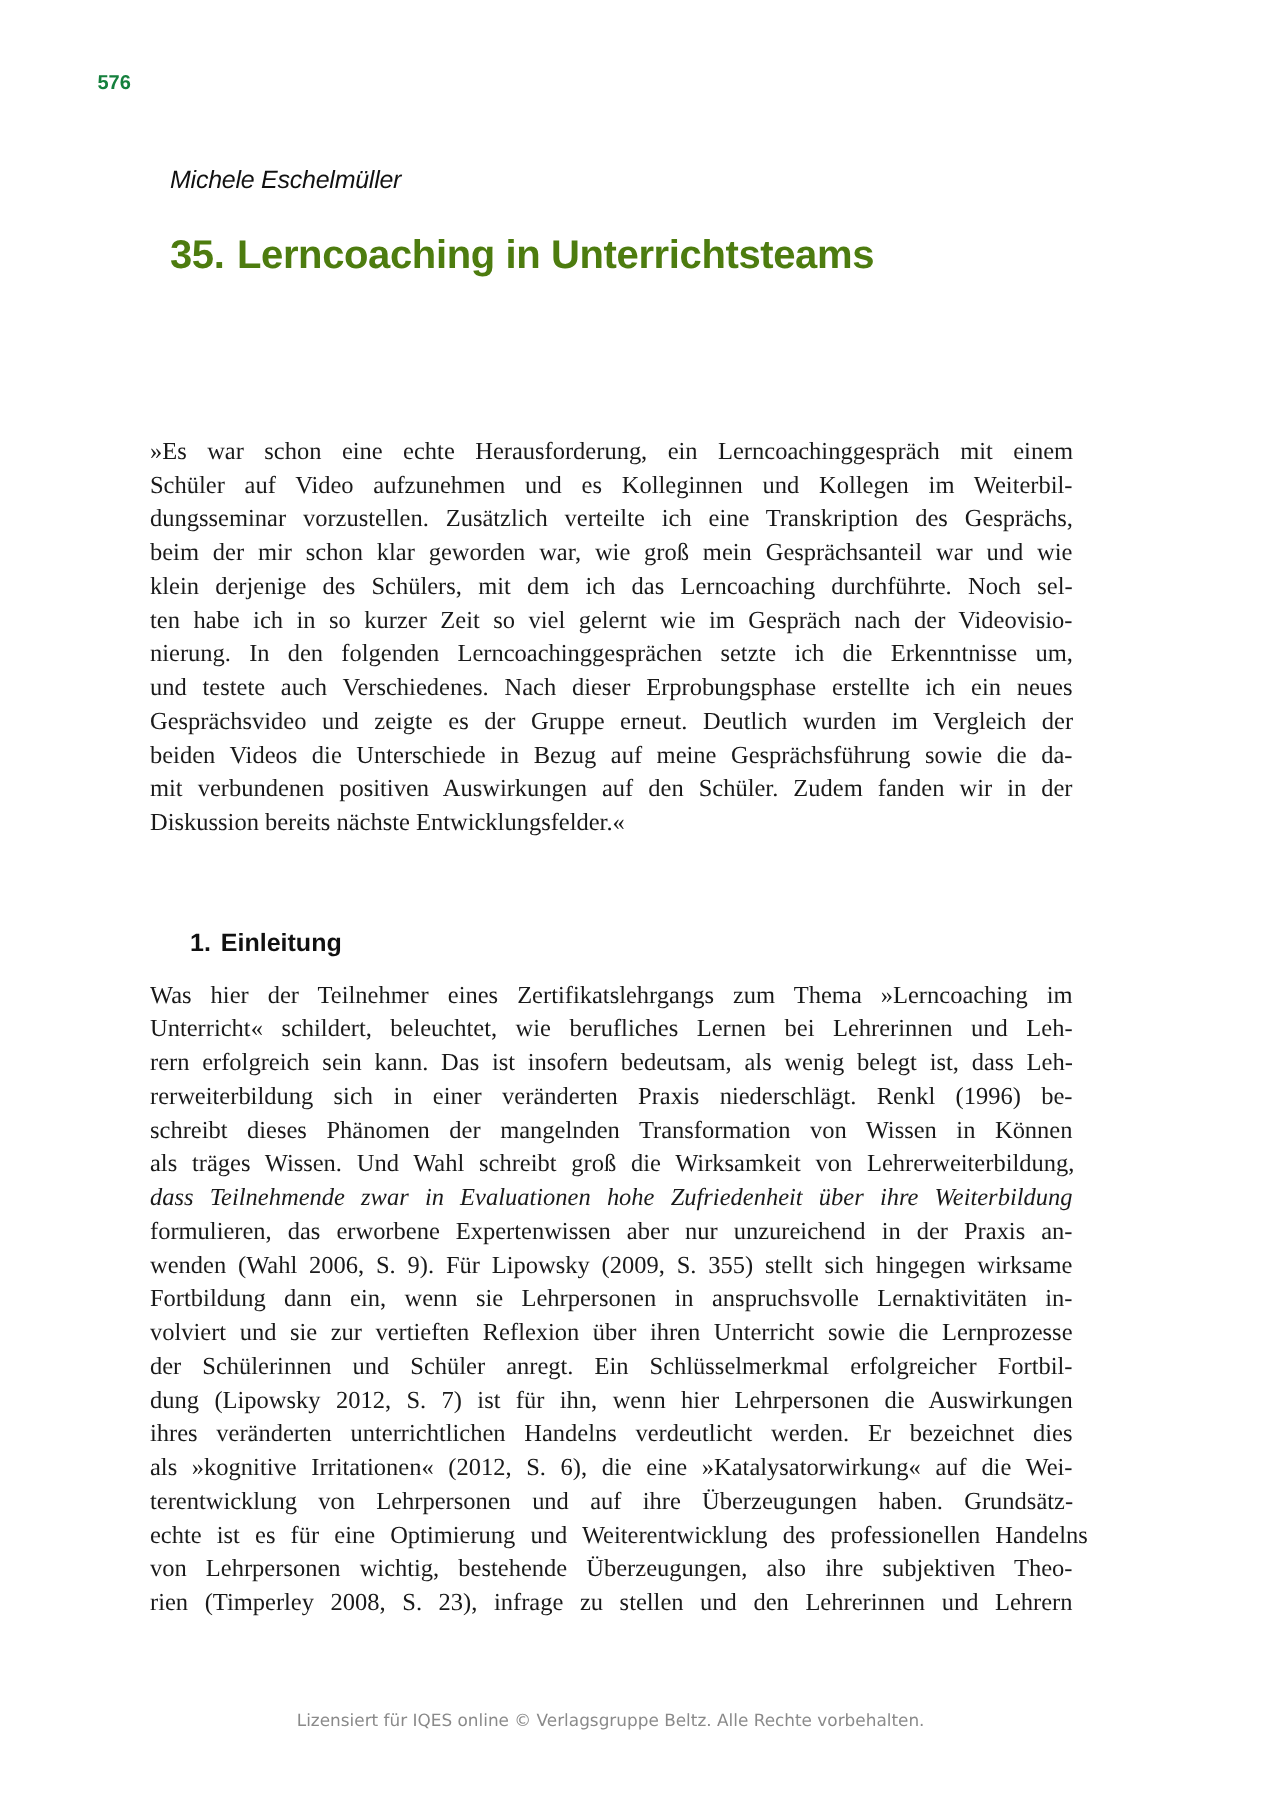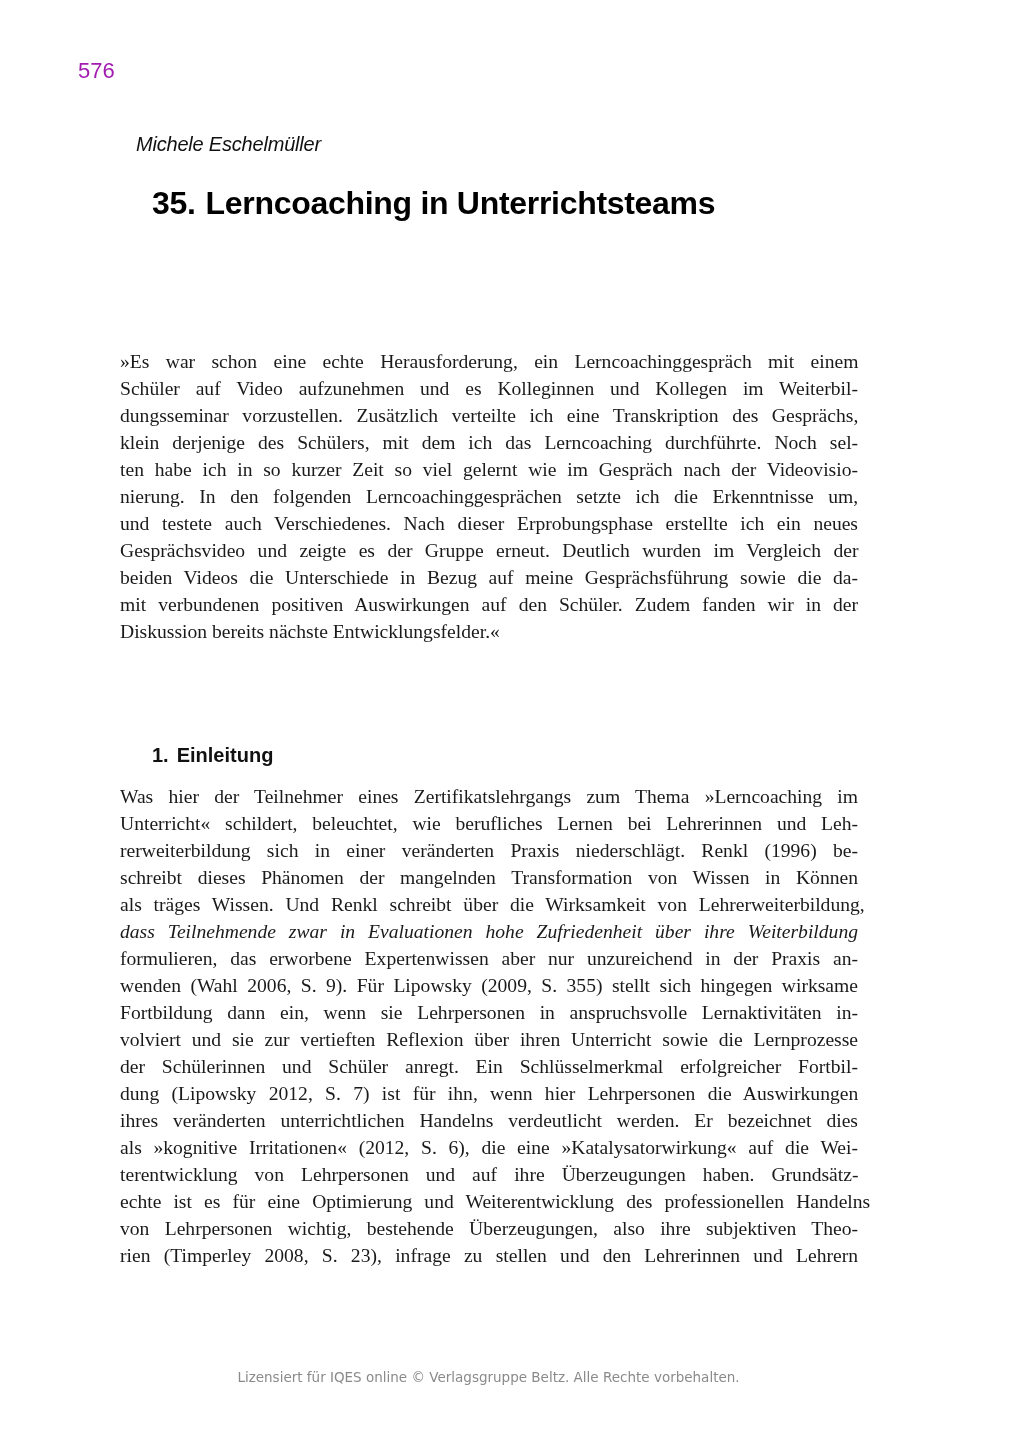--- a/index.html
+++ b/index.html
@@ -12,42 +12,42 @@
       height: 1453px;
       position: relative;
       overflow: hidden;
       color: #1a1a1a;
     }
     .page-number {
       position: absolute;
       left: 78px;
       top: 58px;
       font-family: "Liberation Sans", sans-serif;
-      font-weight: normal;
-      font-size: 22px;
-      color: #a21caf;
+      font-weight: bold;
+      font-size: 16px;
+      color: #15803d;
     }
     .author {
       position: absolute;
       left: 136px;
       top: 133px;
       font-family: "Liberation Sans", sans-serif;
       font-style: italic;
       font-size: 20px;
       color: #111;
       letter-spacing: -0.2px;
     }
     .chapter-title {
       position: absolute;
-      left: 152px;
+      left: 136px;
       top: 185px;
       font-family: "Liberation Sans", sans-serif;
       font-weight: bold;
       font-size: 32px;
-      color: #000000;
+      color: #4d7c0f;
       letter-spacing: -0.3px;
       white-space: nowrap;
       text-align: center;
     }
     .chapter-title .num {
       display: inline-block;
       margin-right: 10px;
     }
     .text-block {
       position: absolute;
@@ -106,40 +106,42 @@
 <div class="author">Michele Eschelmüller</div>
 
 <h1 class="chapter-title" style="margin:0;">
   <span class="num">35.</span><span>Lerncoaching in Unterrichtsteams</span>
 </h1>
 
 <div class="text-block motto">
   <span class="line" style="display: block; word-spacing: 11.4444px;">»Es war schon eine echte Herausforderung, ein Lerncoachinggespräch mit einem</span>
   <span class="line" style="display: block; word-spacing: 10.9px;">Schüler auf Video aufzunehmen und es Kolleginnen und Kollegen im Weiterbil-</span>
   <span class="line" style="display: block; word-spacing: 8.625px;">dungsseminar vorzustellen. Zusätzlich verteilte ich eine Transkription des Gesprächs,</span>
+  <span class="line" style="display: block; word-spacing: 6.15385px;">beim der mir schon klar geworden war, wie groß mein Gesprächsanteil war und wie</span>
   <span class="line" style="display: block; word-spacing: 8.09091px;">klein derjenige des Schülers, mit dem ich das Lerncoaching durchführte. Noch sel-</span>
   <span class="line" style="display: block; word-spacing: 5.86667px;">ten habe ich in so kurzer Zeit so viel gelernt wie im Gespräch nach der Videovisio-</span>
   <span class="line" style="display: block; word-spacing: 9.66667px;">nierung. In den folgenden Lerncoachinggesprächen setzte ich die Erkenntnisse um,</span>
   <span class="line" style="display: block; word-spacing: 7.7px;">und testete auch Verschiedenes. Nach dieser Erprobungsphase erstellte ich ein neues</span>
   <span class="line" style="display: block; word-spacing: 7.54545px;">Gesprächsvideo und zeigte es der Gruppe erneut. Deutlich wurden im Vergleich der</span>
   <span class="line" style="display: block; word-spacing: 6.72727px;">beiden Videos die Unterschiede in Bezug auf meine Gesprächsführung sowie die da-</span>
   <span class="line" style="display: block; word-spacing: 7.09091px;">mit verbundenen positiven Auswirkungen auf den Schüler. Zudem fanden wir in der</span>
   <span class="line last">Diskussion bereits nächste Entwicklungsfelder.«</span>
 </div>
 
 <h2 class="section-heading" style="margin:16px;">
   <span class="num">1.</span><span>Einleitung</span>
 </h2>
 
 <div class="text-block body-text">
   <span class="line" style="display: block; word-spacing: 10.3333px;">Was hier der Teilnehmer eines Zertifikatslehrgangs zum Thema »Lerncoaching im</span>
   <span class="line" style="display: block; word-spacing: 9.88889px;">Unterricht« schildert, beleuchtet, wie berufliches Lernen bei Lehrerinnen und Leh-</span>
+  <span class="line" style="display: block; word-spacing: 5.30769px;">rern erfolgreich sein kann. Das ist insofern bedeutsam, als wenig belegt ist, dass Leh-</span>
   <span class="line" style="display: block; word-spacing: 11.3333px;">rerweiterbildung sich in einer veränderten Praxis niederschlägt. Renkl (1996) be-</span>
   <span class="line" style="display: block; word-spacing: 10.6667px;">schreibt dieses Phänomen der mangelnden Transformation von Wissen in Können</span>
-  <span class="line" style="display: block; word-spacing: 6.9px;">als träges Wissen. Und Renkl schreibt über die Wirksamkeit von Lehrerweiterbildung,</span>
+  <span class="line" style="display: block; word-spacing: 6.9px;">als träges Wissen. Und Wahl schreibt groß die Wirksamkeit von Lehrerweiterbildung,</span>
   <span class="line" style="display: block; word-spacing: 8px; font-style: italic;">dass Teilnehmende zwar in Evaluationen hohe Zufriedenheit über ihre Weiterbildung</span>
   <span class="line" style="display: block; word-spacing: 7.9px;">formulieren, das erworbene Expertenwissen aber nur unzureichend in der Praxis an-</span>
   <span class="line" style="display: block; word-spacing: 4.53846px;">wenden (Wahl 2006, S. 9). Für Lipowsky (2009, S. 355) stellt sich hingegen wirksame</span>
   <span class="line" style="display: block; word-spacing: 9.77778px;">Fortbildung dann ein, wenn sie Lehrpersonen in anspruchsvolle Lernaktivitäten in-</span>
   <span class="line" style="display: block; word-spacing: 5.90909px;">volviert und sie zur vertieften Reflexion über ihren Unterricht sowie die Lernprozesse</span>
   <span class="line" style="display: block; word-spacing: 11.875px;">der Schülerinnen und Schüler anregt. Ein Schlüsselmerkmal erfolgreicher Fortbil-</span>
   <span class="line" style="display: block; word-spacing: 7.41667px;">dung (Lipowsky 2012, S. 7) ist für ihn, wenn hier Lehrpersonen die Auswirkungen</span>
   <span class="line" style="display: block; word-spacing: 10px;">ihres veränderten unterrichtlichen Handelns verdeutlicht werden. Er bezeichnet dies</span>
   <span class="line" style="display: block; word-spacing: 6.81818px;">als »kognitive Irritationen« (2012, S. 6), die eine »Katalysatorwirkung« auf die Wei-</span>
   <span class="line" style="display: block; word-spacing: 12.125px;">terentwicklung von Lehrpersonen und auf ihre Überzeugungen haben. Grundsätz-</span>

